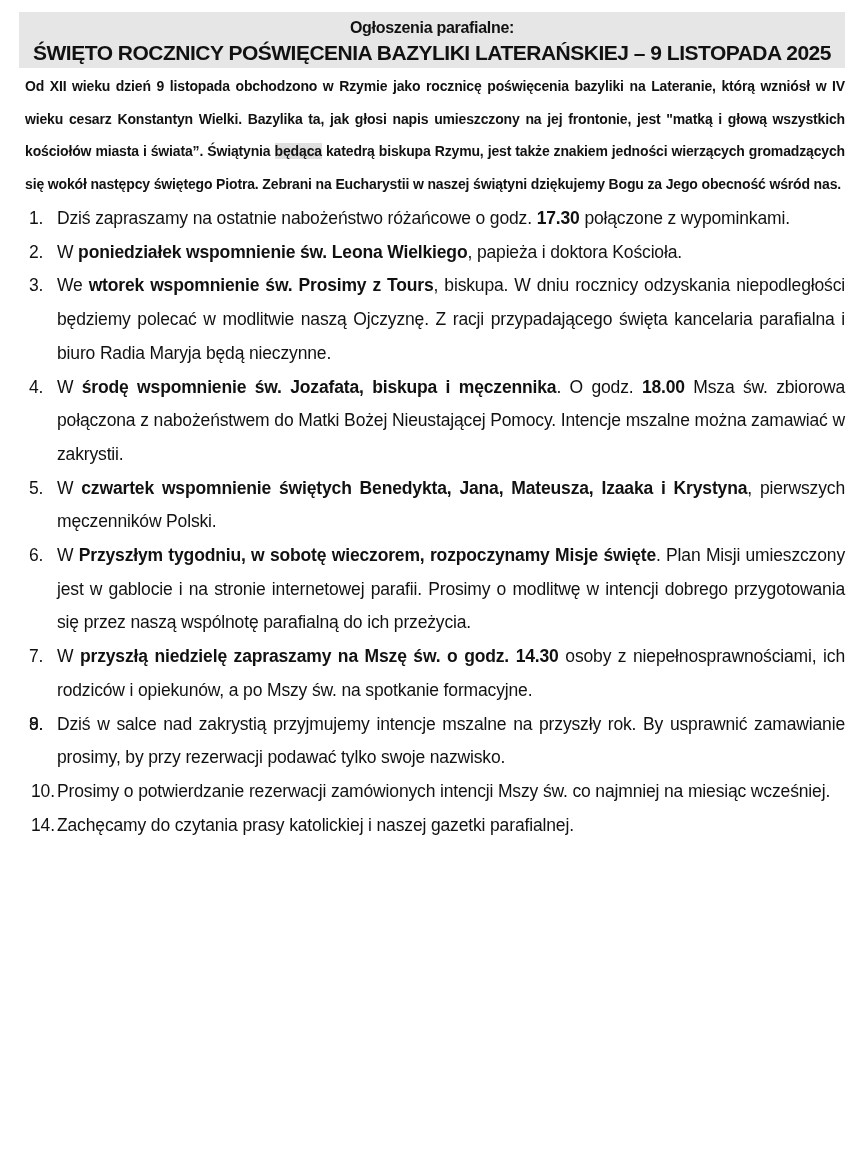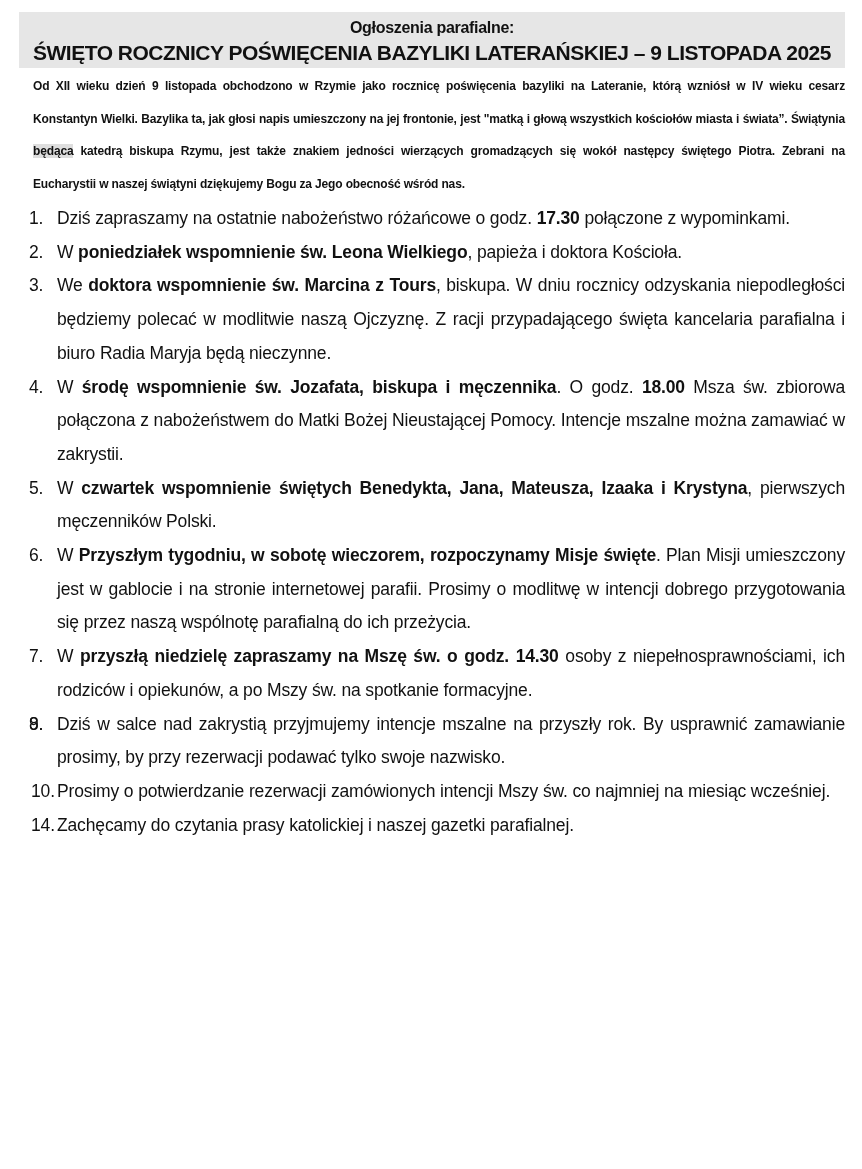--- a/index.html
+++ b/index.html
@@ -36,24 +36,24 @@
     }
     .header-subtitle {
       font-weight: bold;
       font-size: 21px;
       line-height: 24px;
       letter-spacing: -0.5px;
       white-space: nowrap;
     }
     .intro {
       font-weight: bold;
-      font-size: 12px;
+      font-size: 14px;
       line-height: 32.5px;
       text-align: justify;
-      margin: 2px 0 0 14px;
+      margin: 2px 0 0 6px;
       letter-spacing: -0.15px;
     }
     .intro .hl {
       background: #dedede;
     }
     ol.items {
       list-style: none;
       margin: 2px 0 0 0;
       padding: 0;
     }
@@ -82,21 +82,21 @@
   <div class="header-band">
     <div class="header-title">Ogłoszenia parafialne:</div>
     <div class="header-subtitle">ŚWIĘTO ROCZNICY POŚWIĘCENIA BAZYLIKI LATERAŃSKIEJ – 9 LISTOPADA 2025</div>
   </div>
 
   <p class="intro"><span>Od XII wieku dzień 9 listopada obchodzono w Rzymie jako rocznicę poświęcenia bazyliki na Lateranie, którą wzniósł w IV wieku cesarz Konstantyn Wielki. Bazylika ta, jak głosi napis umieszczony na jej frontonie, jest "matką i głową wszystkich kościołów miasta i świata”. Świątynia </span><span class="hl">będąca</span><span> katedrą biskupa Rzymu, jest także znakiem jedności wierzących gromadzących się wokół następcy świętego Piotra. Zebrani na Eucharystii w naszej świątyni dziękujemy Bogu za Jego obecność wśród nas.</span></p>
 
   <ol class="items" id="items-list">
       <li><span class="num">1.</span><span>Dziś zapraszamy na ostatnie nabożeństwo różańcowe o godz. </span><b>17.30</b><span> połączone z wypominkami.</span></li>
       <li><span class="num">2.</span><span>W </span><b>poniedziałek wspomnienie św. Leona Wielkiego</b><span>, papieża i doktora Kościoła.</span></li>
-      <li><span class="num">3.</span><span>We </span><b>doktora wspomnienie św. Marcina z Tours</b><span>, biskupa. W dniu rocznicy odzyskania niepodległości będziemy polecać w modlitwie naszą Ojczyznę. Z racji przypadającego święta kancelaria parafialna i biuro Radia Maryja będą nieczynne.</span></li>
+      <li><span class="num">3.</span><span>We </span><b>wtorek wspomnienie św. Prosimy z Tours</b><span>, biskupa. W dniu rocznicy odzyskania niepodległości będziemy polecać w modlitwie naszą Ojczyznę. Z racji przypadającego święta kancelaria parafialna i biuro Radia Maryja będą nieczynne.</span></li>
       <li><span class="num">4.</span><span>W </span><b>środę wspomnienie św. Jozafata, biskupa i męczennika</b><span>. O godz. </span><b>18.00</b><span> Msza św. zbiorowa połączona z nabożeństwem do Matki Bożej Nieustającej Pomocy. Intencje mszalne można zamawiać w zakrystii.</span></li>
       <li><span class="num">5.</span><span>W </span><b>czwartek wspomnienie świętych Benedykta, Jana, Mateusza, Izaaka i Krystyna</b><span>, pierwszych męczenników Polski.</span></li>
       <li><span class="num">6.</span><span>W </span><b>Przyszłym tygodniu, w sobotę wieczorem, rozpoczynamy Misje święte</b><span>. Plan Misji umieszczony jest w gablocie i na stronie internetowej parafii. Prosimy o modlitwę w intencji dobrego przygotowania się przez naszą wspólnotę parafialną do ich przeżycia.</span></li>
       <li><span class="num">7.</span><span>W </span><b>przyszłą niedzielę zapraszamy na Mszę św. o godz. 14.30</b><span> osoby z niepełnosprawnościami, ich rodziców i opiekunów, a po Mszy św. na spotkanie formacyjne.</span></li>
       <li><span class="num">8.</span></li>
       <li><span class="num">9.</span><span>Dziś w salce nad zakrystią przyjmujemy intencje mszalne na przyszły rok. By usprawnić zamawianie prosimy, by przy rezerwacji podawać tylko swoje nazwisko.</span></li>
       <li class="wide"><span class="num">10.</span><span>Prosimy o potwierdzanie rezerwacji zamówionych intencji Mszy św. co najmniej na miesiąc wcześniej.</span></li>
       <li class="wide"><span class="num">14.</span><span>Zachęcamy do czytania prasy katolickiej i naszej gazetki parafialnej.</span></li>
     </ol>
 </div>

